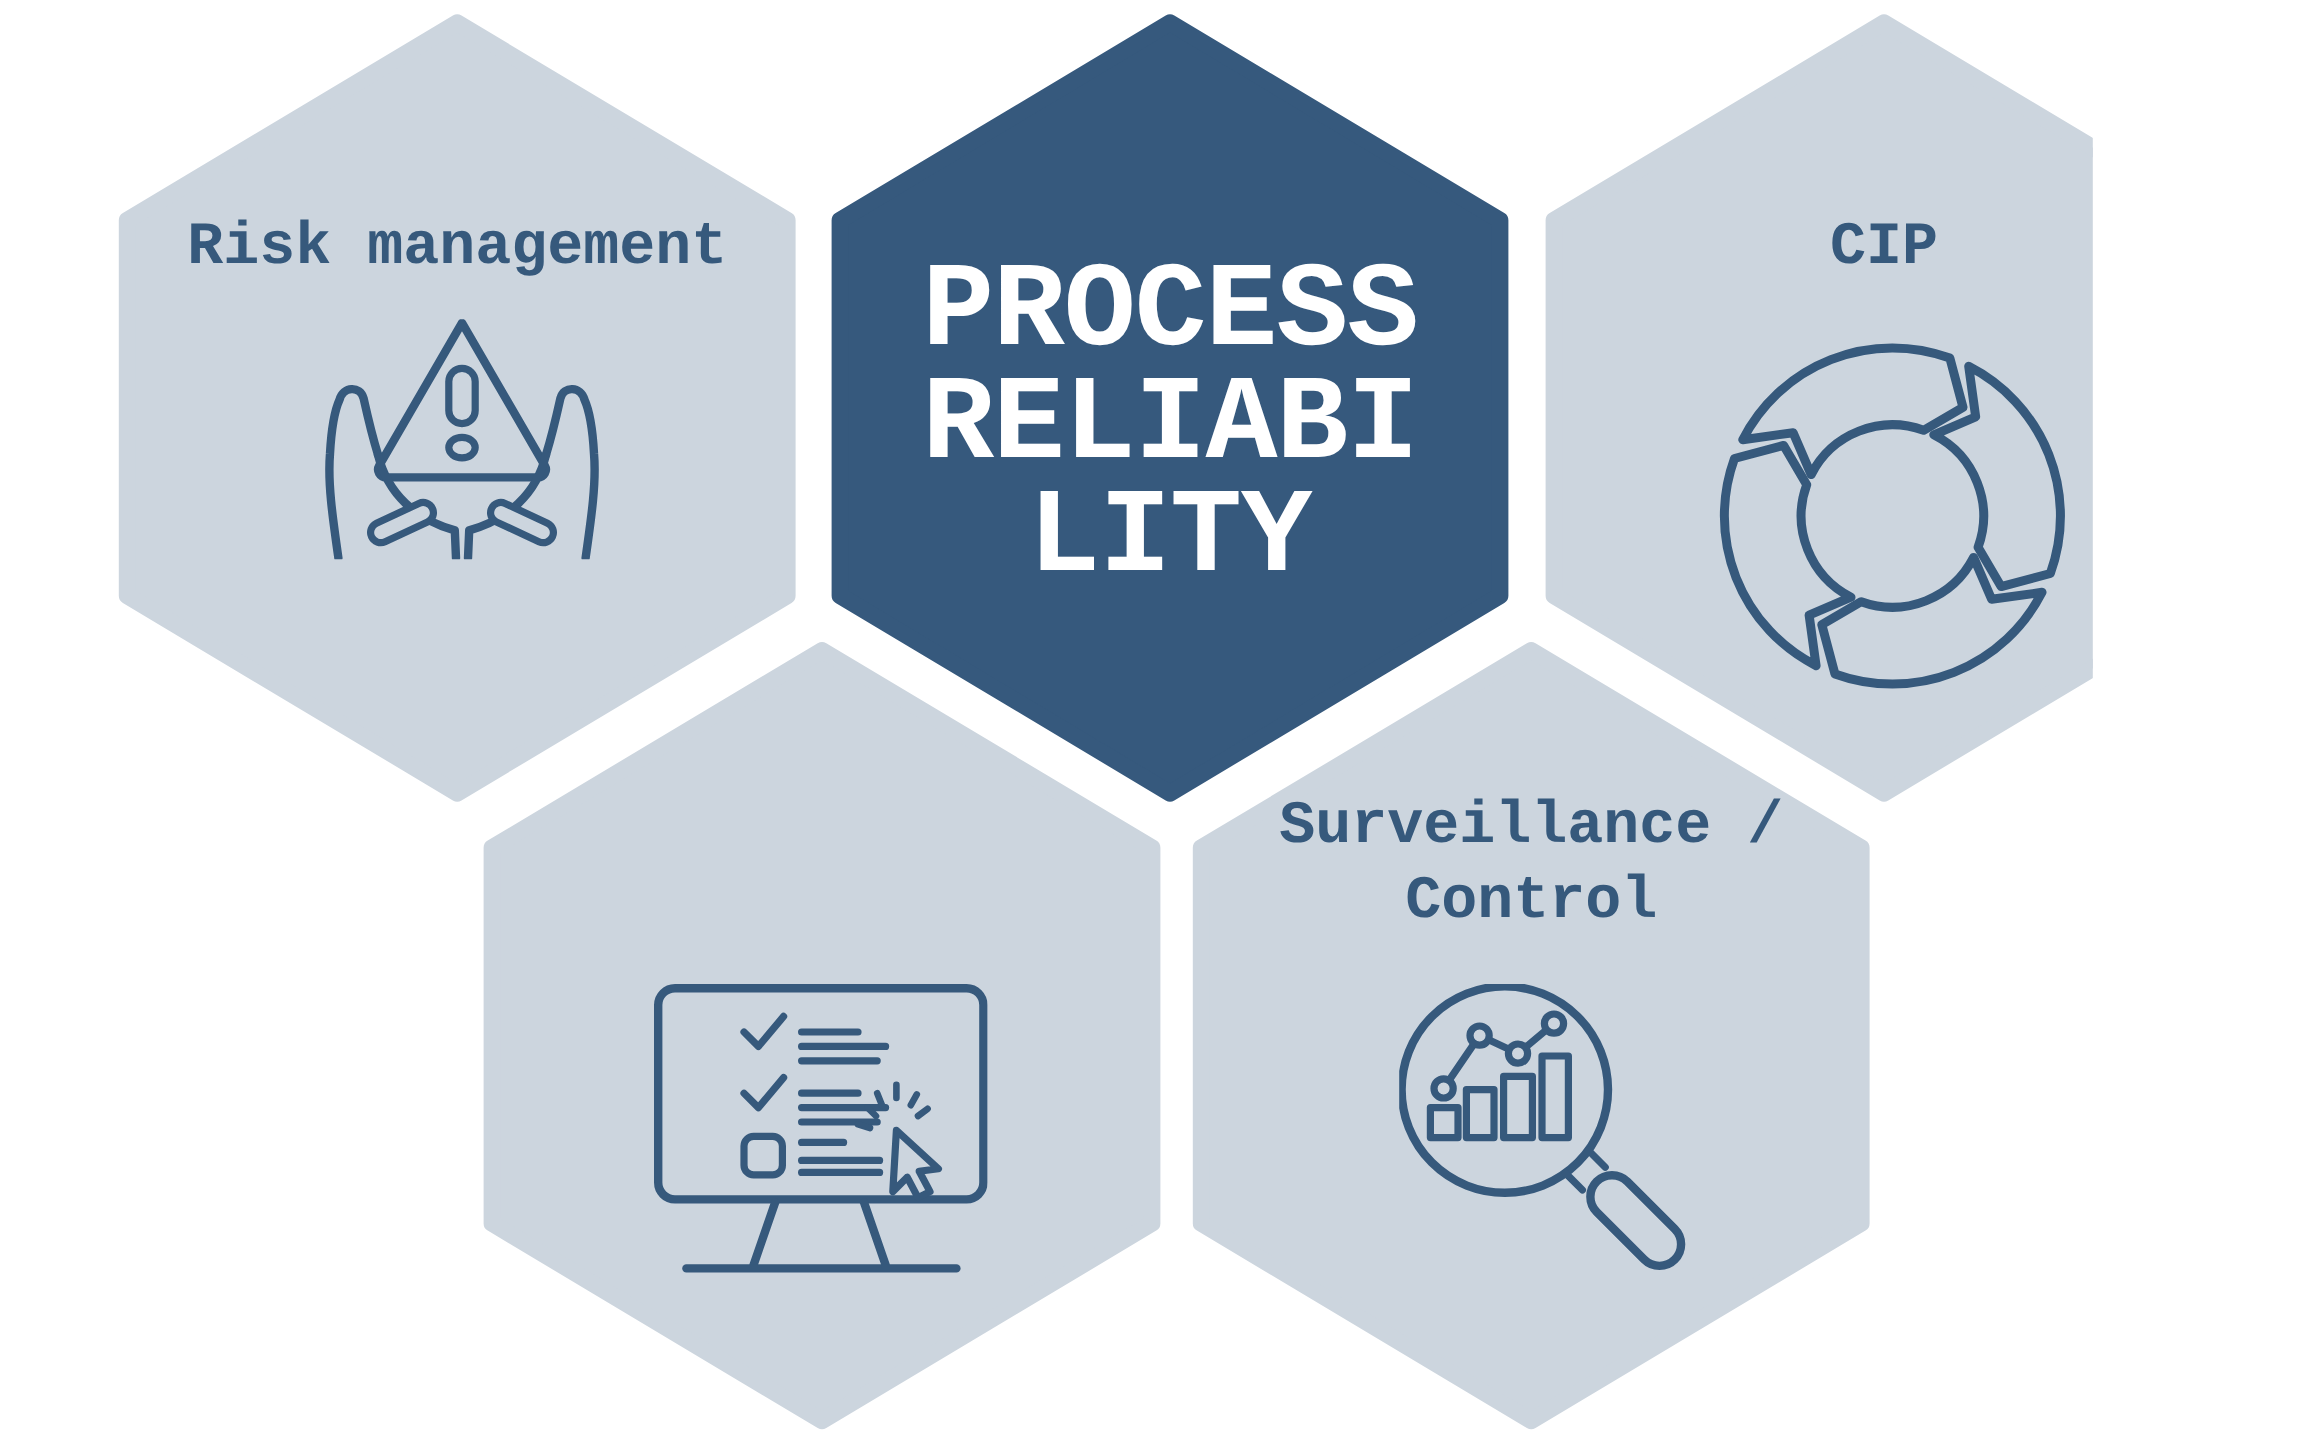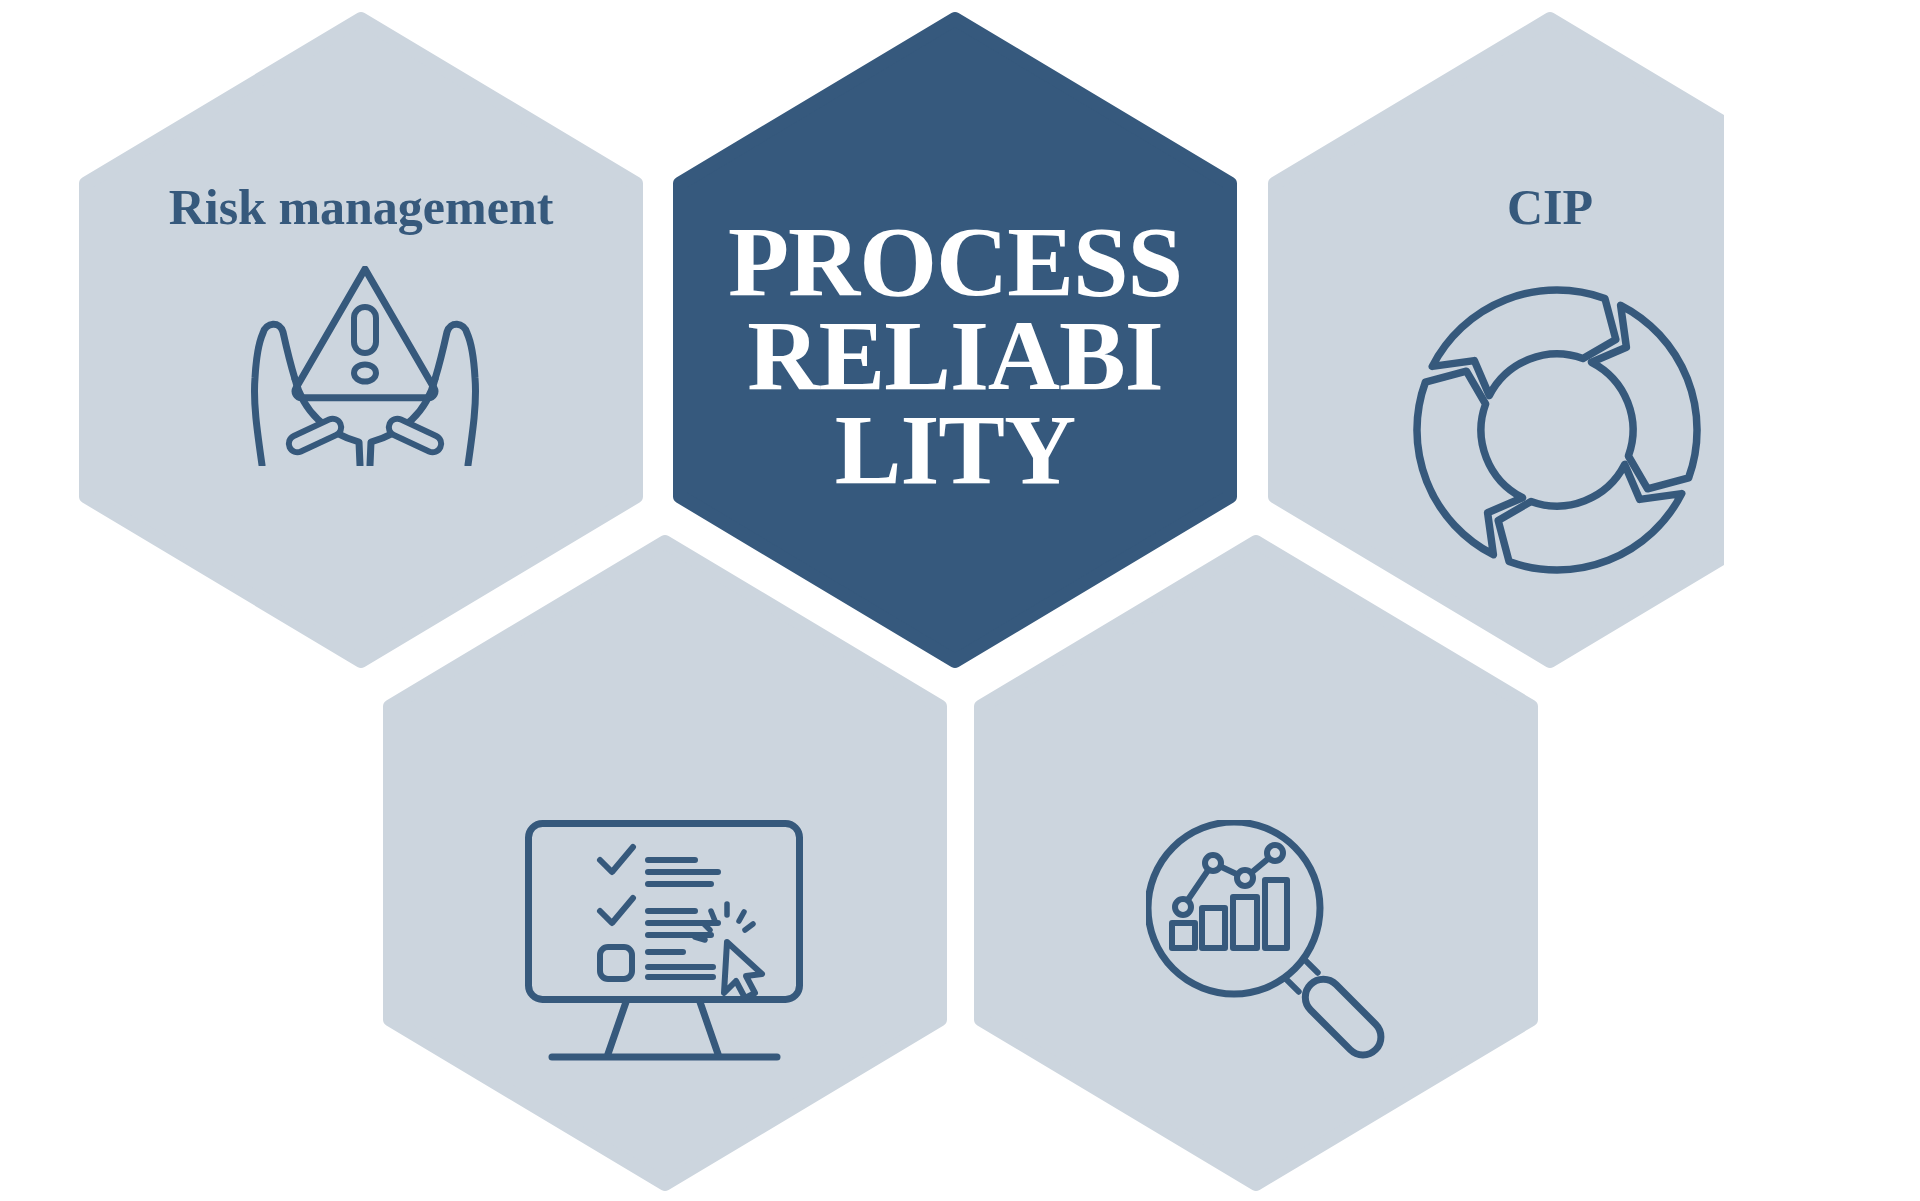--- a/index.html
+++ b/index.html
@@ -7,21 +7,22 @@
     --hex-light:#CCD5DE;
     --hex-dark:#36597D;
     --ink:#36597C;
     --center-text:#FFFFFF;
   }
   *{margin:0;padding:0;box-sizing:border-box}
   html,body{background:var(--background)}
   .canvas{
     position:relative;width:1724px;height:1201px;
     background:var(--background);overflow:hidden;
-    font-family:Liberation Serif, serif;
+    font-family:Liberation Mono, monospace;
+    margin-left:20px;
   }
   .hex{position:absolute;width:566px;height:660px}
   .hex-bg{position:absolute;left:0;top:0;width:566px;height:660px}
   .hex-bg .fill-light{fill:var(--hex-light);stroke:var(--hex-light);stroke-width:14;stroke-linejoin:round}
   .hex-bg .fill-dark{fill:var(--hex-dark);stroke:var(--hex-dark);stroke-width:14;stroke-linejoin:round}
   .hex-label{
     position:absolute;left:0;right:0;text-align:center;
     font-weight:700;font-size:50px;line-height:62px;color:var(--ink);
   }
   .hex-label span{display:block}
@@ -125,20 +126,24 @@
 
       <path class="s55" d="M182 122 L172 119 M187 112 L180 105 M192 103 L188 93 M204 97 L204 86 M216 103 L221 94 M222 112 L230 106"></path>
       <path class="capsule" d="M204 124 L239 156 L223 158 L232 175 L222 180 L213 163 L201 175 Z"></path>
     </svg>
   </div>
 
   <div class="hex" style="left:973px;top:533px">
     <svg class="hex-bg" viewBox="0 0 566 660">
       <path class="fill-light" d="M283 9 L558 173.5 V486.5 L283 651 L8 486.5 V173.5 Z"></path>
     </svg>
+    <div class="hex-label" style="top:126px">
+      <span>Surveillance /</span>
+      <span>Control</span>
+    </div>
     <svg class="icon" style="left:173px;top:287px;width:260px;height:250px" viewBox="0 0 260 250">
 
       <circle class="s7" cx="88" cy="88" r="86"></circle>
 
       <rect class="s6" x="26" y="103" width="23" height="25"></rect>
       <rect class="s6" x="56" y="88" width="23" height="40"></rect>
       <rect class="s6" x="87" y="77" width="24" height="51"></rect>
       <rect class="s6" x="119" y="60" width="22" height="68"></rect>
 
       <path class="s6" d="M37 87 L67 43 L99 58 L129 33"></path>

